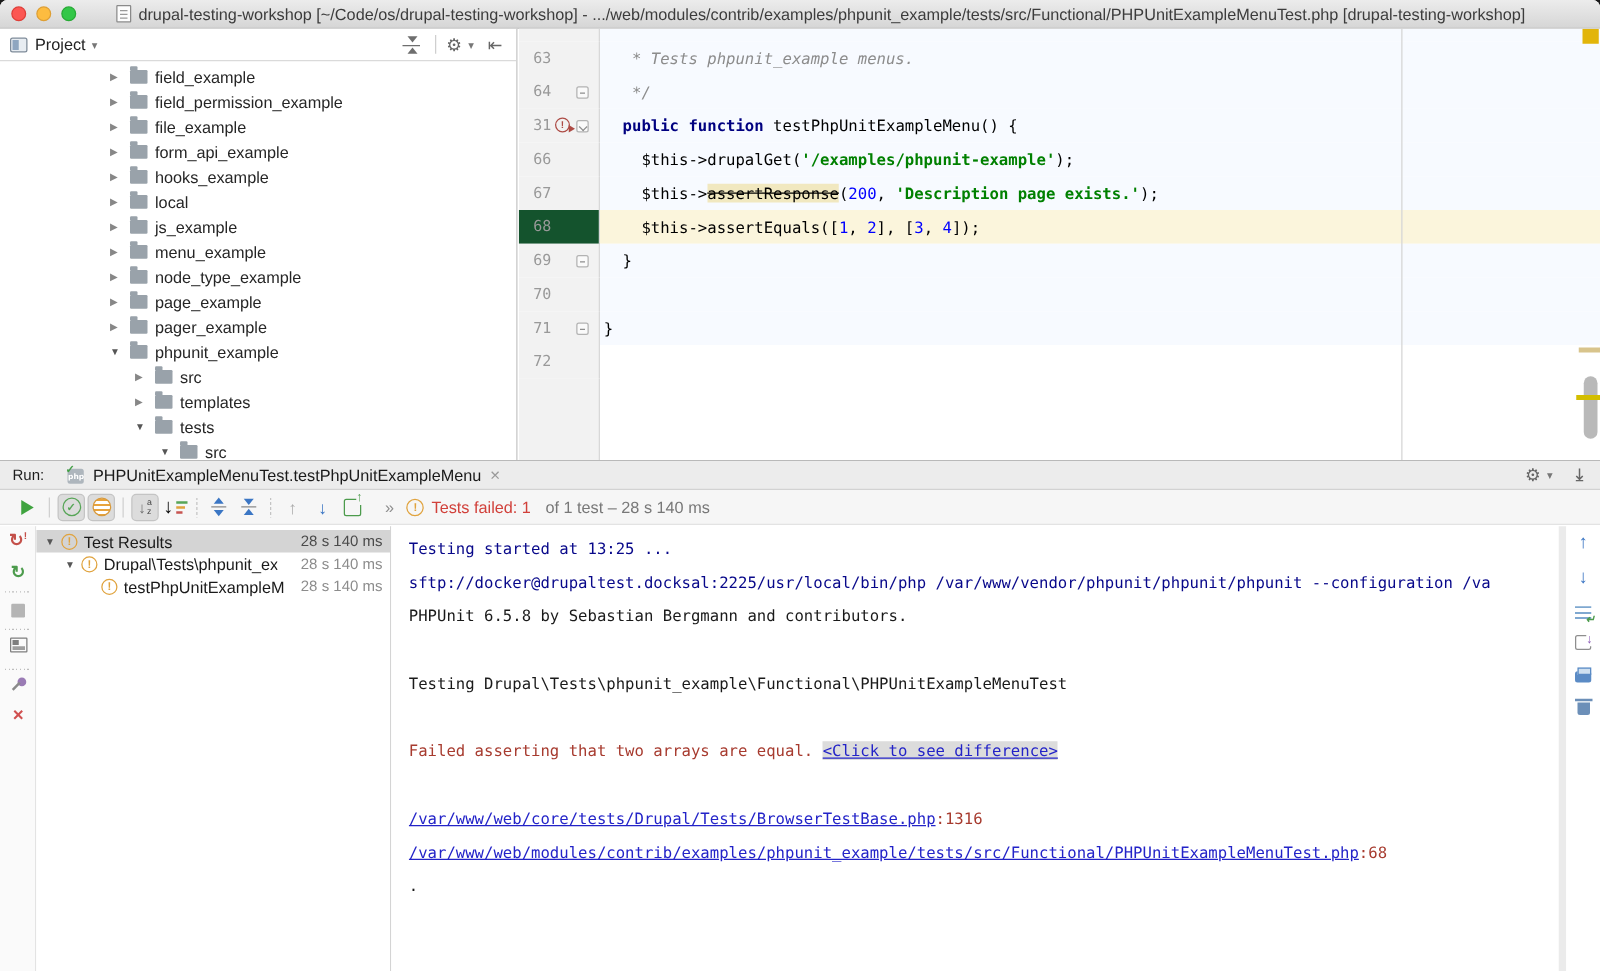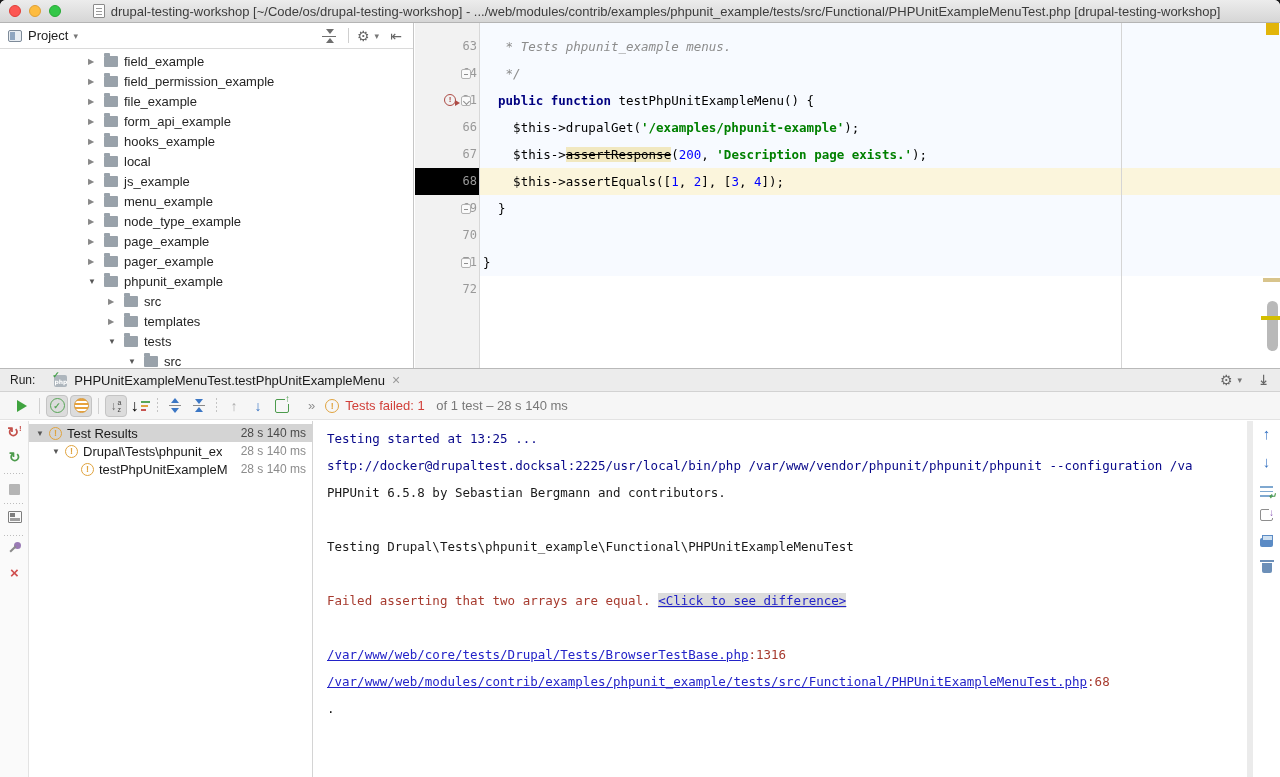--- a/index.html
+++ b/index.html
@@ -56,26 +56,26 @@
   .folder::before { content:""; position:absolute; top:-3px; left:0; width:6px; height:3px; background:#99A2AA; border-radius:1px 1px 0 0; }
   .plabel { font-size:13px; color:#262626; white-space:nowrap; }
 
   
   #editor { position:absolute; left:415px; top:0; right:0; height:100%; background:#fff; overflow:hidden; }
   #editor-lines { position:absolute; inset:0; display:flex; flex-direction:column; }
   .eline { display:flex; height:27px; flex:0 0 27px; }
   .eline.sp { height:10px; flex:0 0 10px; }
   .eline.fill { flex:1; height:auto; }
   .egut { position:relative; width:65px; flex:0 0 65px; background:#F2F2F2; border-right:1px solid #D8D8D8; }
-  .eline.cur .egut { background:#000000; }
+  .eline.cur .egut { background:#14532d; }
   .ecode { flex:1; font-family:"DejaVu Sans Mono", monospace; font-size:12.5px; line-height:27px; white-space:pre; padding-left:3px; }
   .eline.blu .ecode { background:#F7FAFF; }
   .eline.cur .ecode { background:#FBF5DC; }
   .eline.wht .ecode { background:#FFFFFF; }
-  .enum { position:absolute; left:0; top:0; width:26px; text-align:right; font-family:"DejaVu Sans Mono", monospace; font-size:12px; line-height:27px; color:#999;margin-left:36px; }
+  .enum { position:absolute; left:0; top:0; width:26px; text-align:right; font-family:"DejaVu Sans Mono", monospace; font-size:12px; line-height:27px; color:#999; }
   .eico { position:absolute; left:29px; top:7px; width:14px; height:14px; }
   .eico.gfail { border:1.5px solid #AD4B45; border-radius:50%; width:12px; height:12px; color:#AD4B45; font-size:8px; font-weight:bold; text-align:center; line-height:9px; }
   .eico.gfail::after { content:""; position:absolute; right:-5px; bottom:-1px; width:0; height:0; border-top:3px solid transparent; border-bottom:3px solid transparent; border-left:5px solid #AD4B45; }
   .efold { position:absolute; left:46px; top:9px; width:10px; height:10px; }
   .efold.f-end, .efold.f-open { border:1px solid #B2B2B2; border-radius:2px; background:#FAFAFA; }
   .efold.f-end::before { content:""; position:absolute; left:2px; right:2px; top:4px; height:1px; background:#8E8E8E; }
   .efold.f-open::before { content:""; position:absolute; left:2px; top:2px; width:4px; height:4px; border-right:1px solid #8E8E8E; border-bottom:1px solid #8E8E8E; transform:rotate(45deg); }
   .tk-cmt { color:#8C8C8C; font-style:italic; }
   .tk-kw { color:#000080; font-weight:bold; }
   .tk-str { color:#008000; font-weight:bold; }

